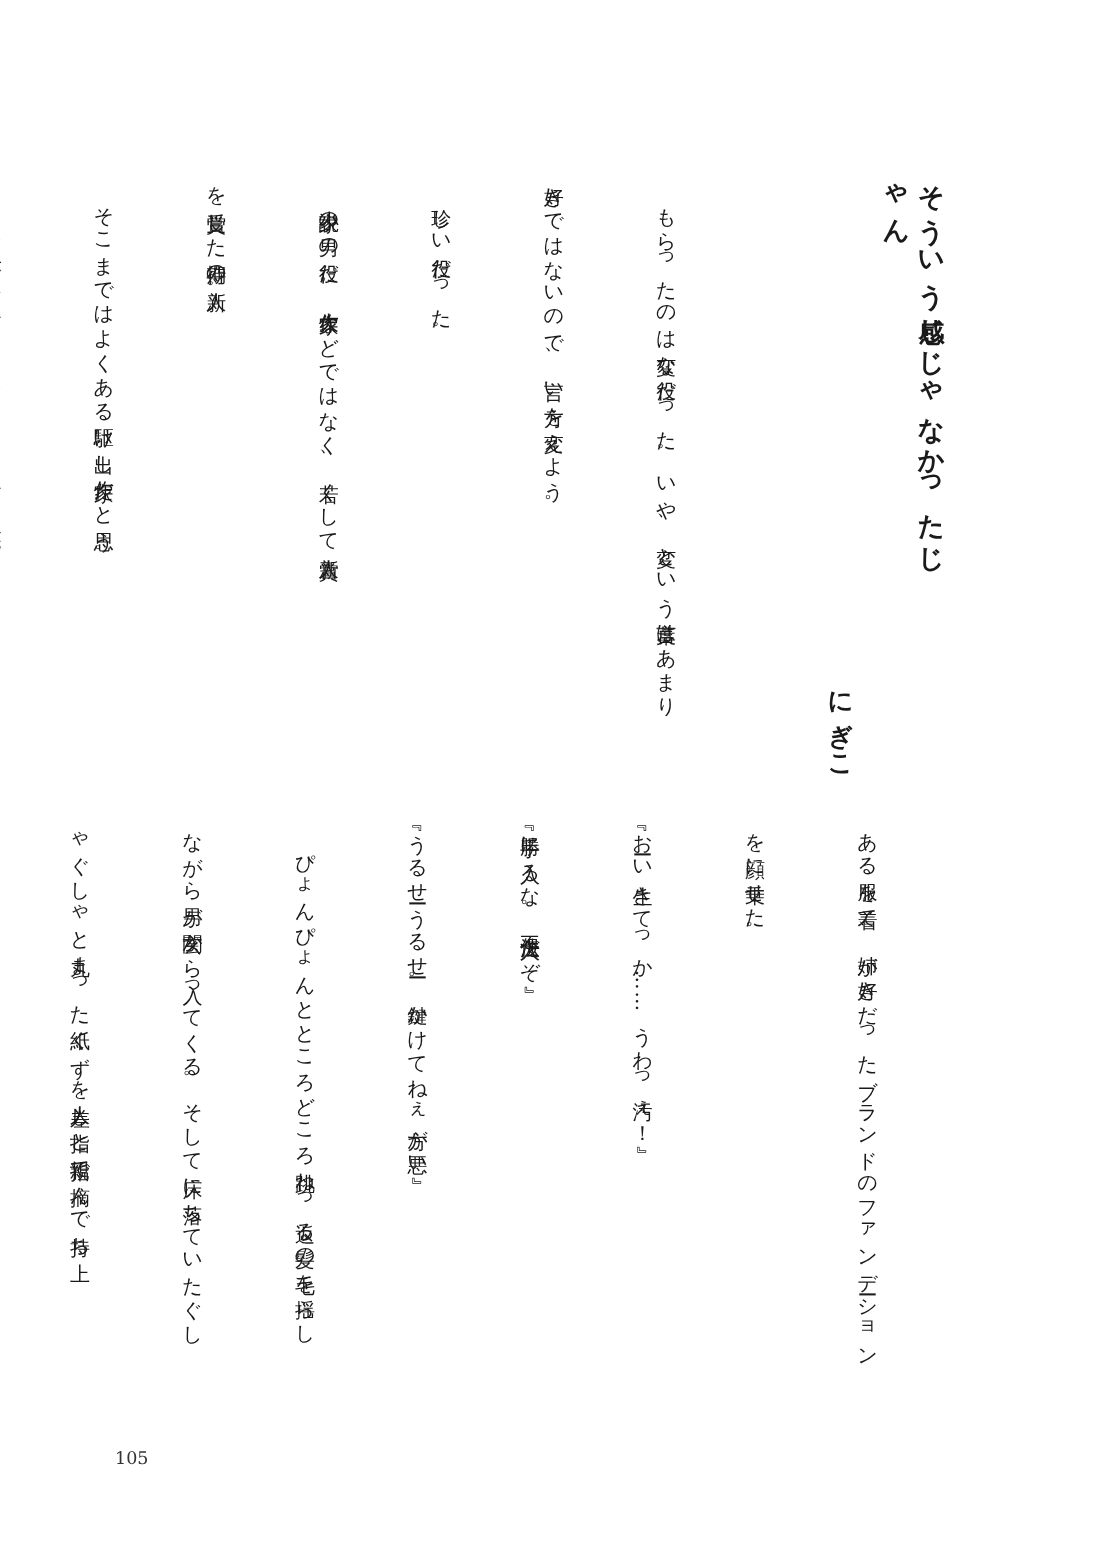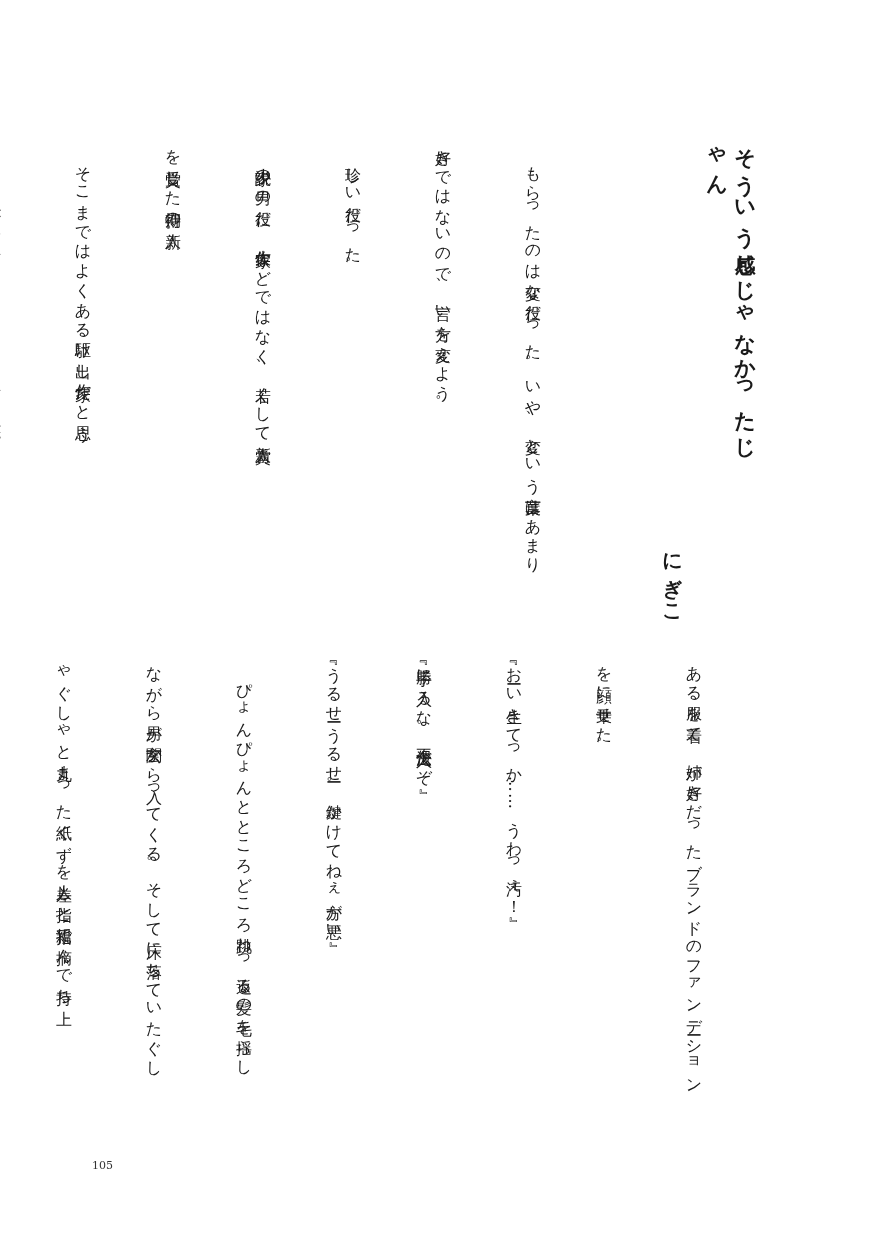--- a/index.html
+++ b/index.html
@@ -7,21 +7,21 @@
          font-family: "DejaVu Serif", "Liberation Serif", serif; color: #1a1a1a; }
   .page { position: absolute; left: 0; top: 0; width: 874px; height: 1240px; background: #fff; }
   .block { position: absolute; writing-mode: vertical-rl; -webkit-writing-mode: vertical-rl;
            font-size: 16px; line-height: 30px; letter-spacing: 1.2px; white-space: pre; }
   .title { position: absolute; left: 703px; top: 134px; height: 330px; writing-mode: vertical-rl;
            font-family: "DejaVu Sans", "Liberation Sans", sans-serif; font-size: 21px; font-weight: bold; letter-spacing: 2px; }
   .author { position: absolute; left: 660px; top: 540px; writing-mode: vertical-rl;
             font-family: "DejaVu Sans", "Liberation Sans", sans-serif; font-size: 20px; font-weight: bold; letter-spacing: 2px; }
   .upper { right: 266px; top: 138px; height: 470px; }
   .lower { right: 105px; top: 655px; height: 470px; }
-  .folio { position: absolute; left: 92px; top: 1159px; font-size: 11px; color: #333; }
+  .folio { position: absolute; left: 92px; top: 1159px; font-size: 14px; color: #333; }
   .line { display: block; }
 </style>
 </head>
 <body>
 
 <div class="page">
   <div class="title">そういう感じじゃなかったじゃん</div>
   <div class="author">にぎこ</div>
 
   <div class="block upper">

